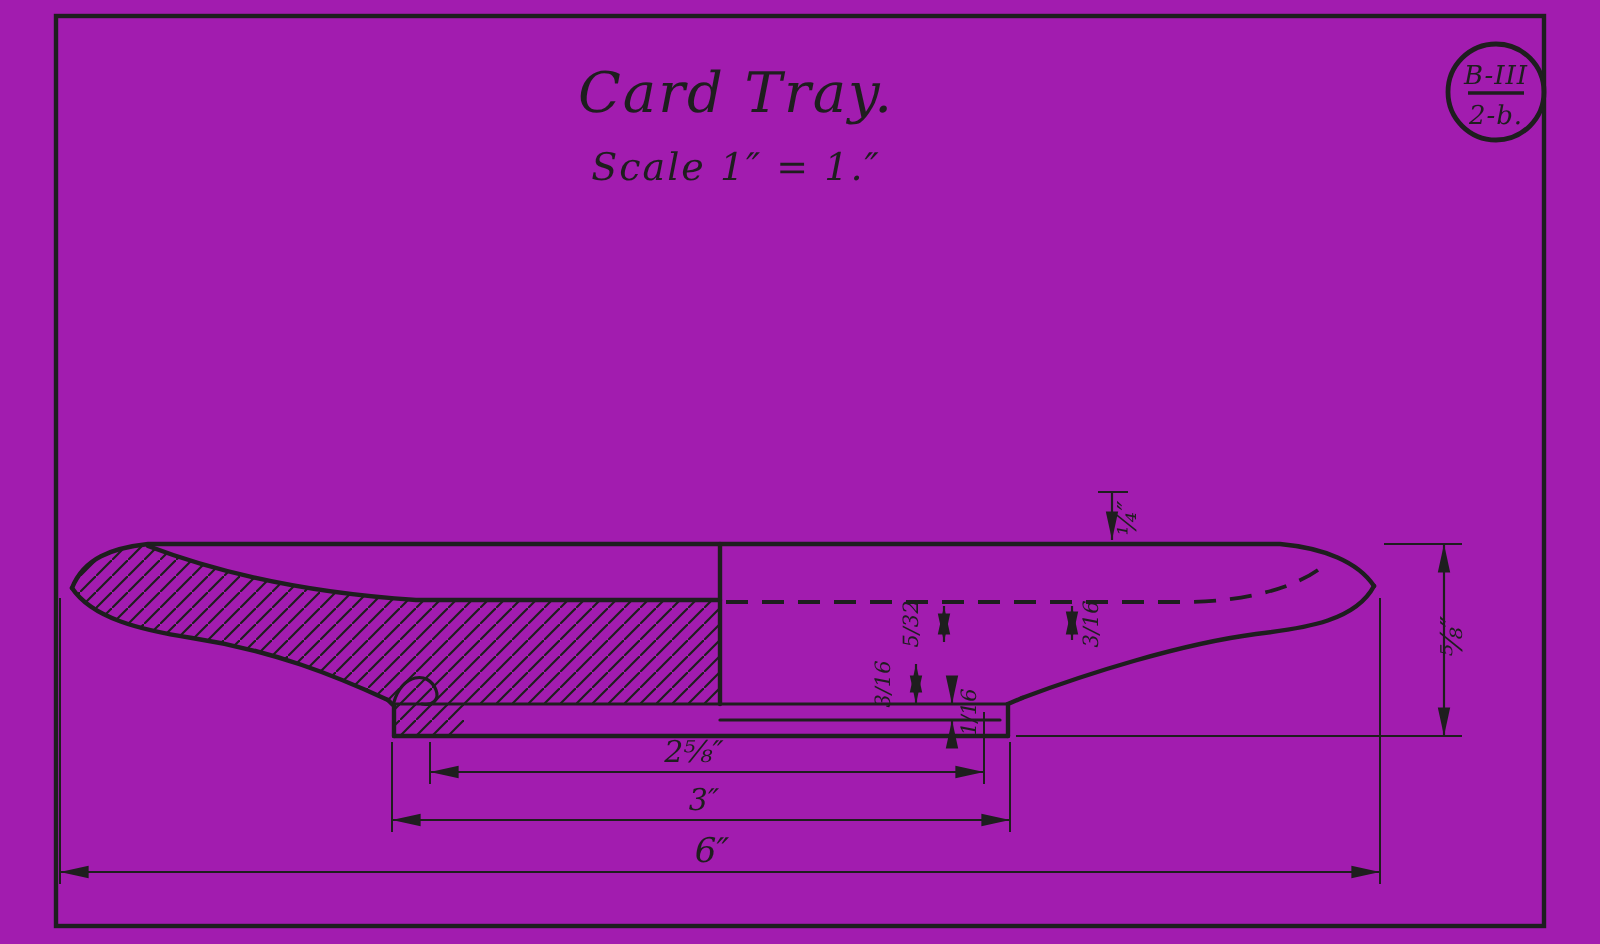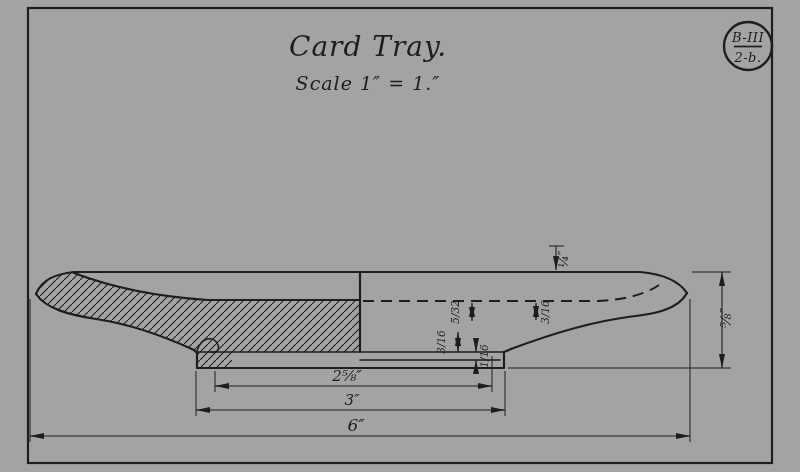--- a/index.html
+++ b/index.html
@@ -5,21 +5,21 @@
   html, body {
     margin: 0;
     padding: 0;
     background: #e9e7e0;
     font-family: "DejaVu Serif", serif;
   }
   .page {
     position: relative;
     width: 800px;
     height: 472px;
-    background: #a3a3a3;
+    background: #a21caf;
     overflow: hidden;
   }
   svg { display: block; }
   text {
     font-family: "DejaVu Serif", serif;
     font-style: italic;
     fill: #1e1e1e;
   }
   .title-text { font-size: 28px; letter-spacing: 1px; }
   .scale-text { font-size: 19px; letter-spacing: 1px; }

